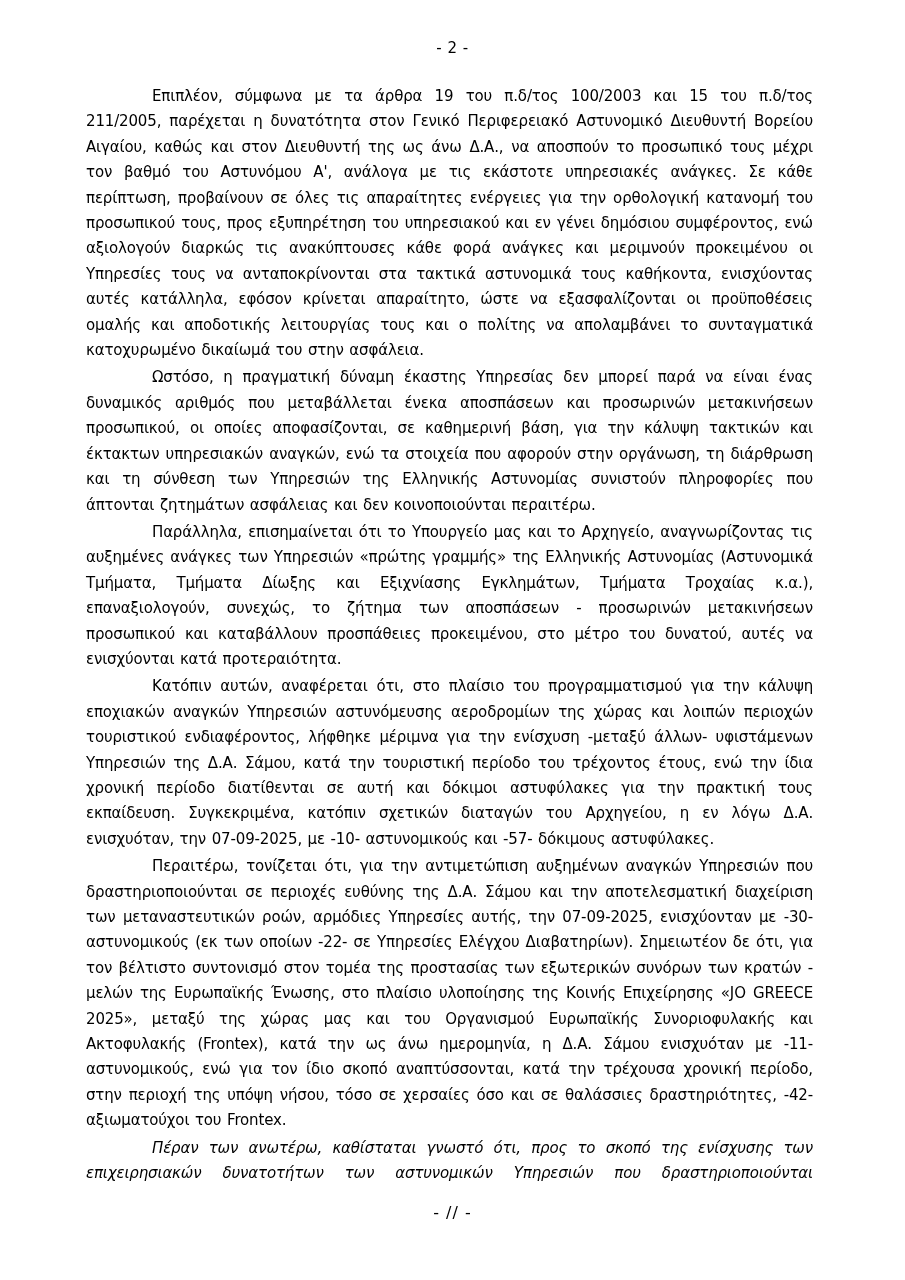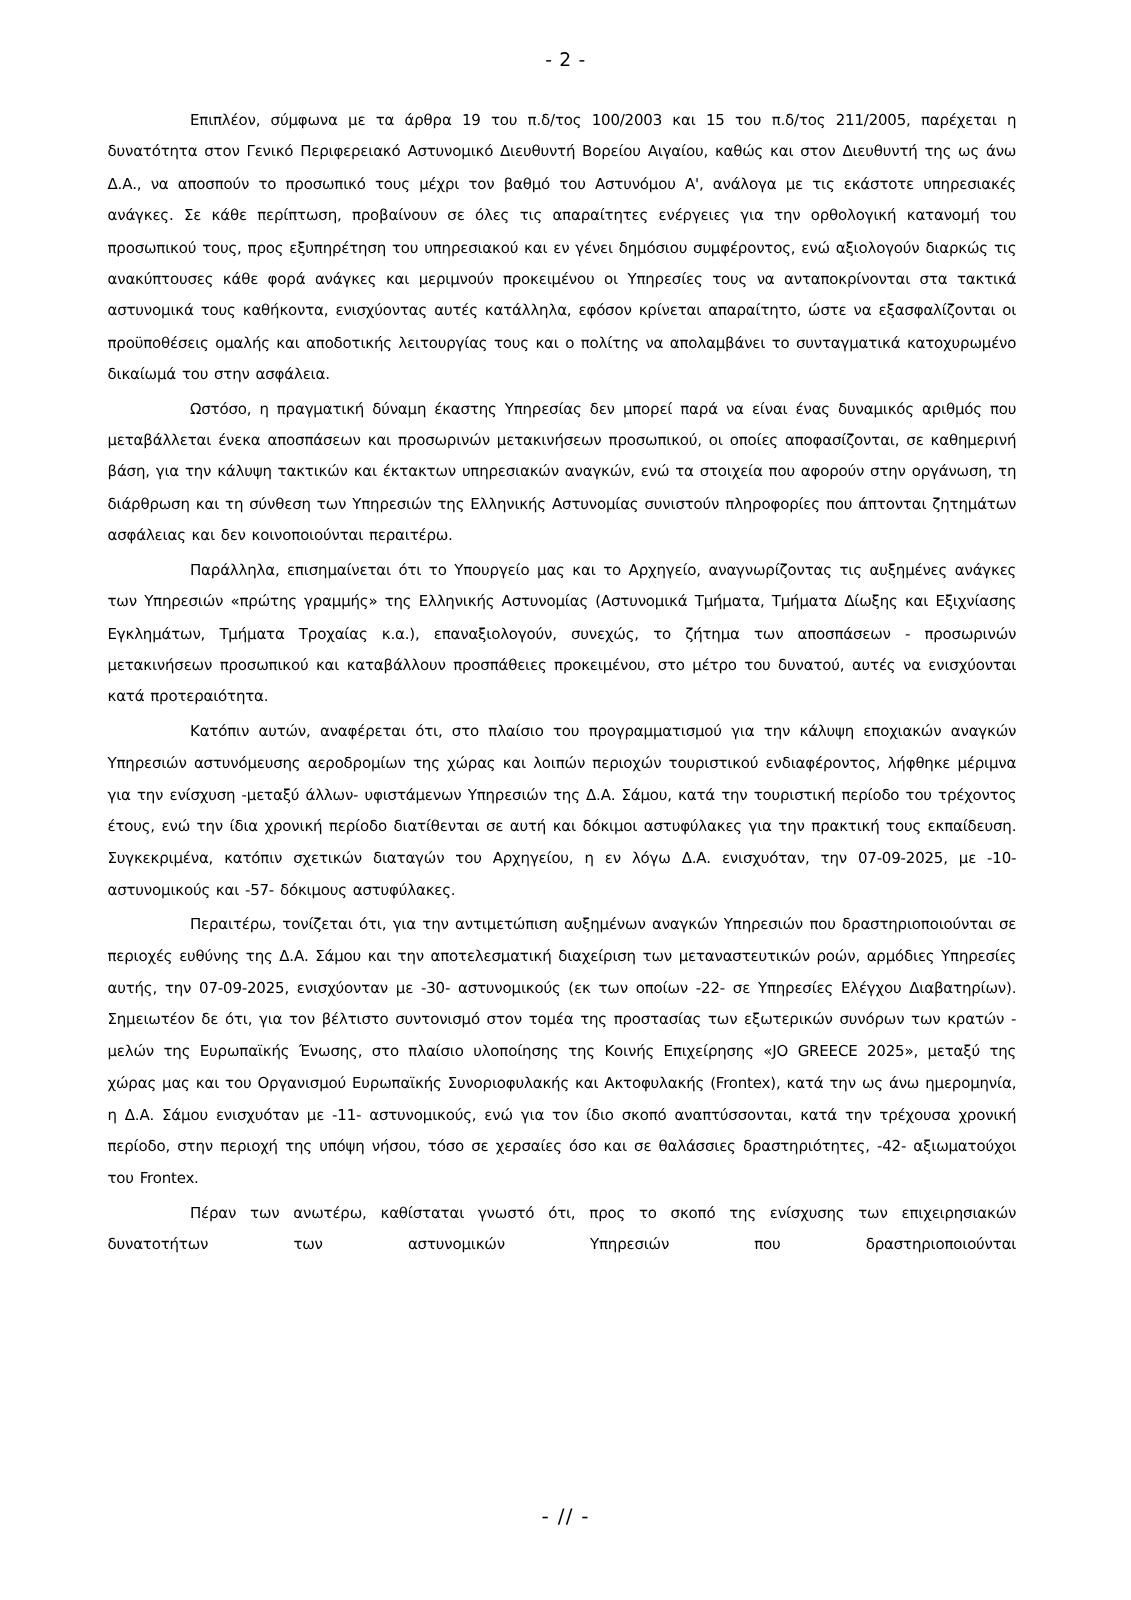--- a/index.html
+++ b/index.html
@@ -27,29 +27,30 @@
     letter-spacing: 0.5px;
   }
   .doc-body {
     position: absolute;
     top: 84px;
     left: 86px;
     width: 727px;
   }
   .para {
     margin: 0 0 2px 0;
-    font-size: 12px;
+    font-size: 15px;
     line-height: 25.4px;
     letter-spacing: -0.15px;
     text-align: justify;
     text-indent: 66px;
     word-spacing: 1px;
   }
   .para.continued {
     text-align-last: justify;
+    font-style: italic;
   }
   .page-footer {
     position: absolute;
     top: 1200px;
     left: 0;
     right: 0;
     text-align: center;
     font-size: 16px;
     line-height: 25px;
     letter-spacing: 1px;

